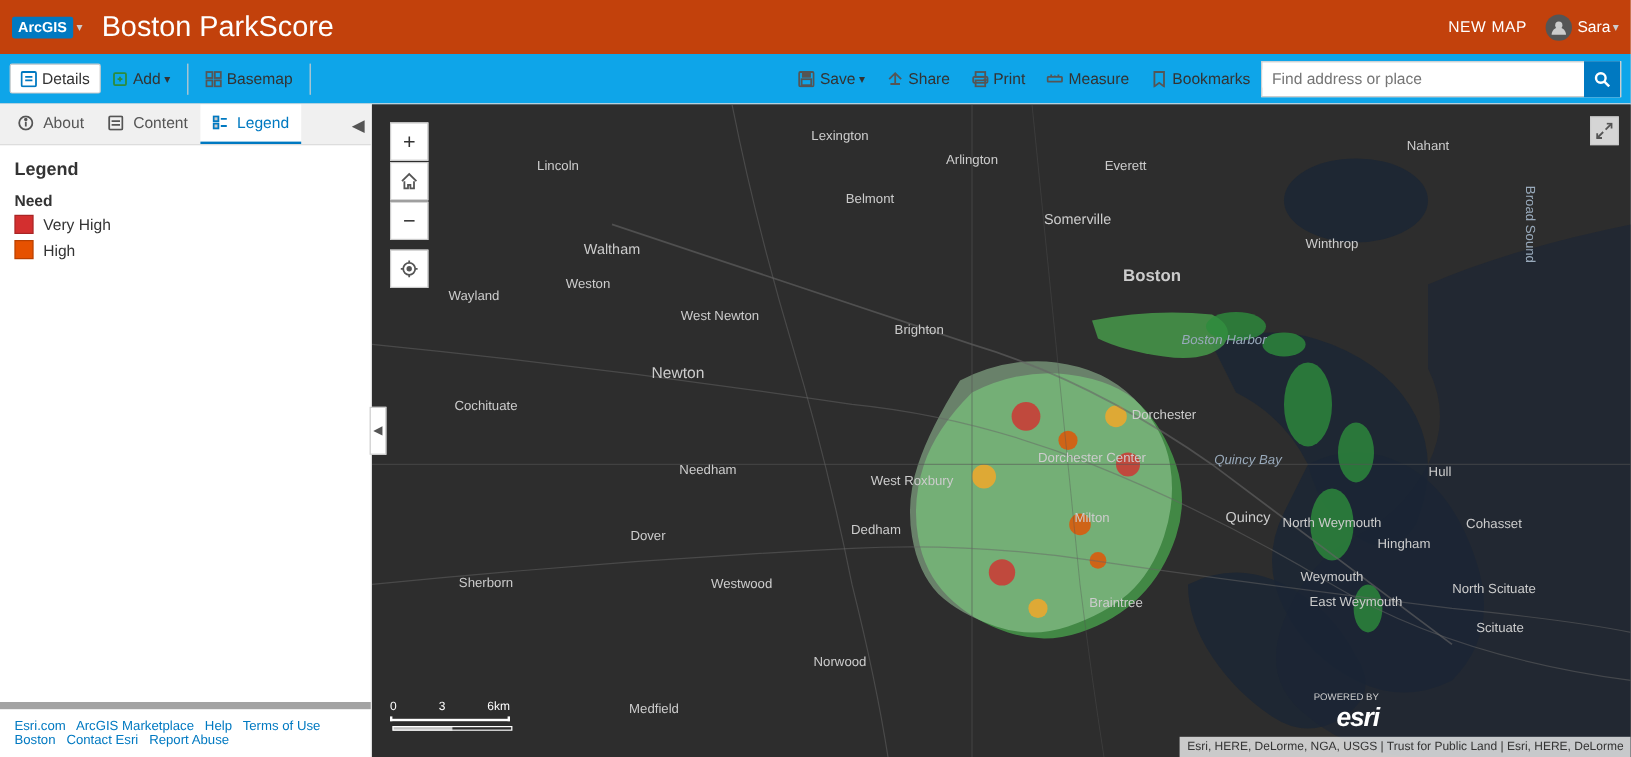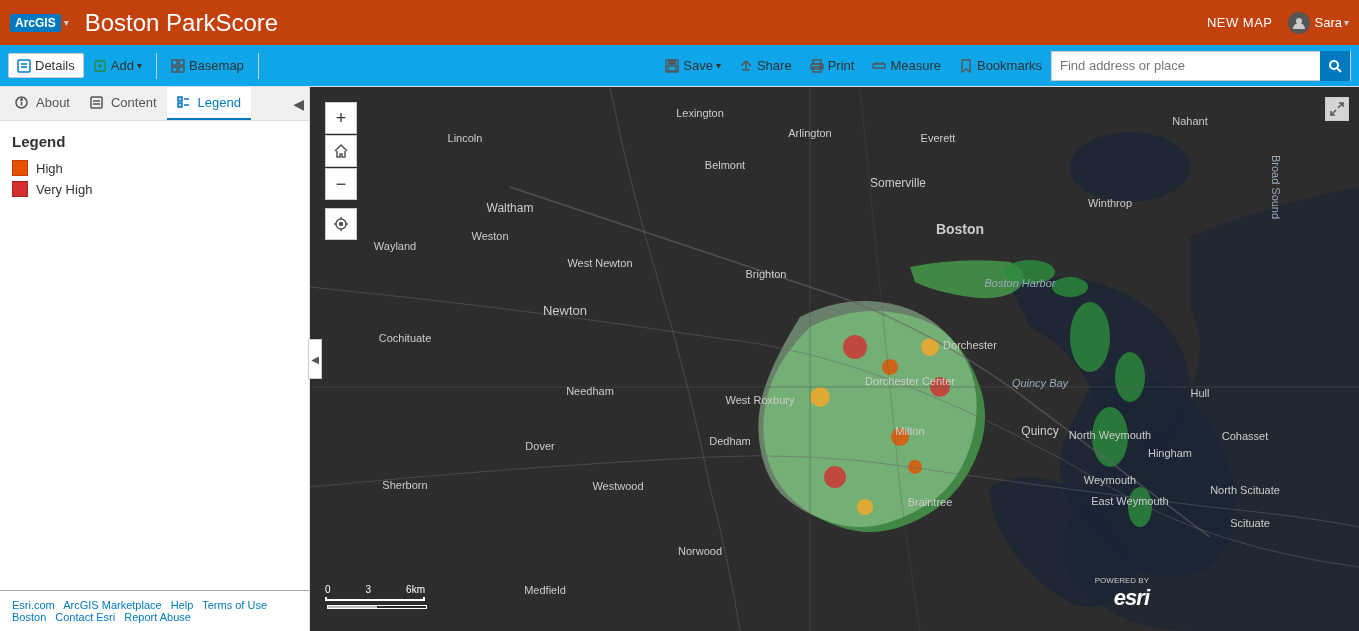--- a/index.html
+++ b/index.html
@@ -206,21 +206,21 @@
     .legend-group-title {
       font-size: 13px;
       font-weight: bold;
       color: #333;
       margin-bottom: 4px;
     }
 
     
     #left-footer {
       padding: 8px 12px;
-      border-top: 1px solid #a3a3a3;
+      border-top: 6px solid #a3a3a3;
       font-size: 11px;
       color: #0079c1;
     }
     #left-footer a {
       color: #0079c1;
       text-decoration: none;
       margin-right: 6px;
     }
 
     
@@ -484,29 +484,30 @@
         <span style="margin-left:4px;color:#0079c1;">Legend</span>
       </div>
       <button class="panel-collapse-btn">◀</button>
     </div>
 
     <div id="panel-content">
       <div id="legend-title">Legend</div>
 
 
       <div class="legend-subsection">
+        <div class="legend-group-title">Need</div>
+
+        <div class="legend-item">
+          <div class="legend-swatch" style="background:#d32f2f;"></div>
+          <span class="legend-label">Very High</span>
+        </div>
 
         <div class="legend-item">
           <div class="legend-swatch" style="background:#e65100;"></div>
           <span class="legend-label">High</span>
-        </div>
-
-        <div class="legend-item">
-          <div class="legend-swatch" style="background:#d32f2f;"></div>
-          <span class="legend-label">Very High</span>
         </div>
 
       </div>
     </div>
 
     <div id="left-footer">
       <a href="#">Esri.com</a>
       <a href="#">ArcGIS Marketplace</a>
       <a href="#">Help</a>
       <a href="#">Terms of Use</a><br>
@@ -653,15 +654,18 @@
       </div>
     </div>
 
     
     <div id="esri-logo" style="position:absolute;bottom:20px;right:210px;text-align:right;">
       <span class="esri-powered">POWERED BY</span>
       <span style="color:#fff;font-size:22px;font-weight:bold;font-style:italic;letter-spacing:-1px;">esri</span>
     </div>
 
     
+    <div id="attribution">
+      <span>Esri, HERE, DeLorme, NGA, USGS | Trust for Public Land | Esri, HERE, DeLorme</span>
+    </div>
 
   </div>
 </div>
 
 </body></html>

